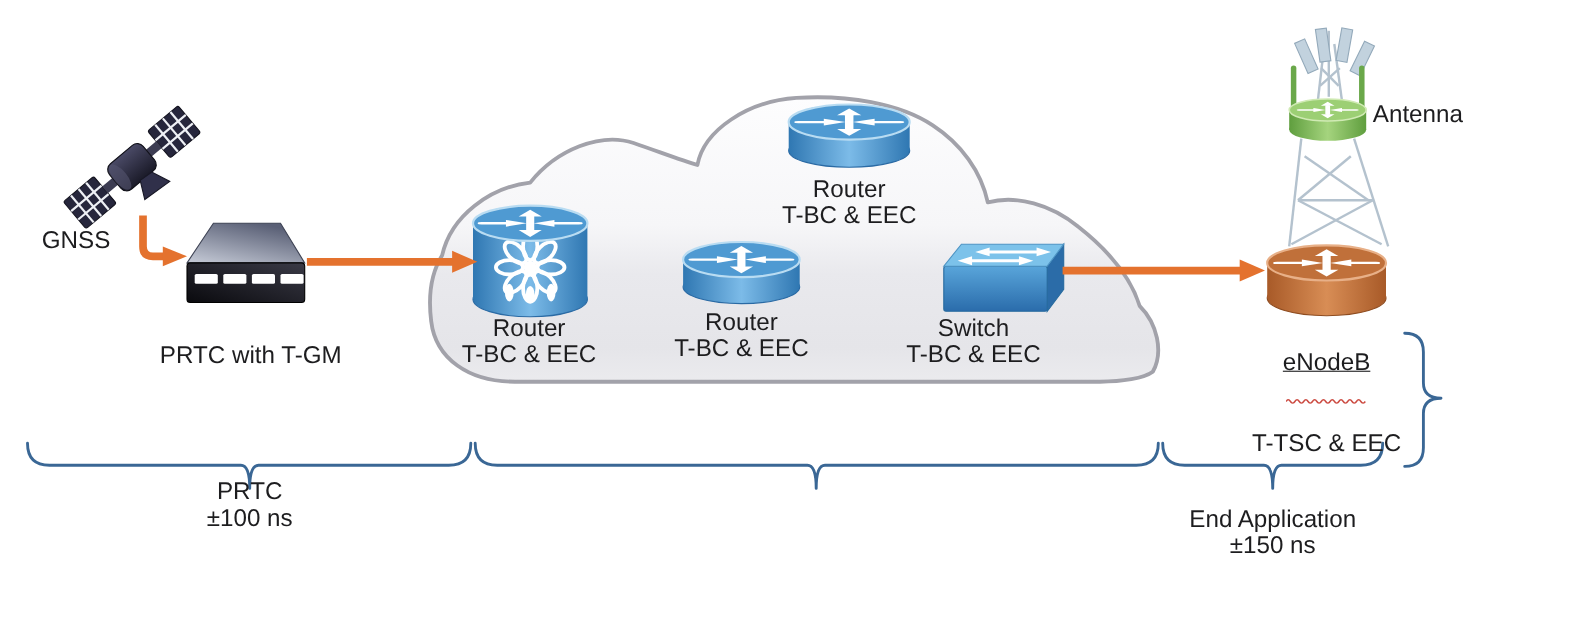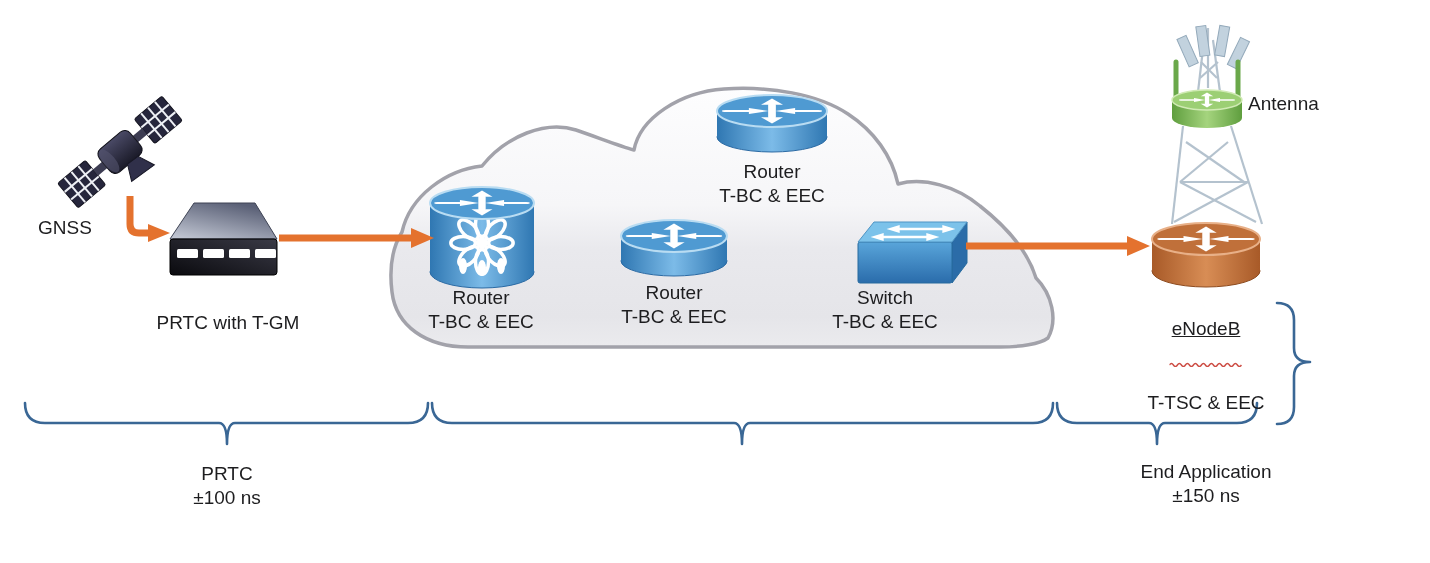--- a/index.html
+++ b/index.html
@@ -1,19 +1,19 @@
 <!DOCTYPE html>
 <html><head>
 <meta charset="utf-8">
 <style>
   html,body{margin:0;padding:0;background:#ffffff;}
   #stage{position:relative;width:1430px;height:563px;background:#ffffff;overflow:hidden;
          font-family:"Liberation Sans", sans-serif;color:#1d1d1f;}
   #gfx{position:absolute;left:0;top:0;width:1430px;height:563px;}
-  .lbl{position:absolute;font-size:19px;line-height:24px;text-align:center;
+  .lbl{position:absolute;font-size:22px;line-height:24px;text-align:center;
        white-space:pre-line;transform:translateX(-50%);color:#1d1d1f;}
   .lbl.left{transform:none;text-align:left;}
   .lbl .l1,.lbl .l2{display:block;}
   .lbl .underlined{text-decoration:underline;text-decoration-thickness:1px;}
   .squiggle{display:block;margin:-3px auto 0 auto;}
 </style>
 </head>
 <body>
 
 <div id="stage">
@@ -220,39 +220,39 @@
     </g>
 
     <g stroke="#3a6795" stroke-width="2.6" fill="none" stroke-linecap="round" stroke-linejoin="round">
       <path d="M 25 403 Q 25 423 45 423 L 219 423 Q 227 423 227 444 Q 227 423 235 423 L 408 423 Q 428 423 428 403"></path>
       <path d="M 432 403 Q 432 423 452 423 L 734 423 Q 742 423 742 444 Q 742 423 750 423 L 1033 423 Q 1053 423 1053 403"></path>
       <path d="M 1057 403 Q 1057 423 1077 423 L 1149 423 Q 1157 423 1157 444 Q 1157 423 1165 423 L 1237 423 Q 1257 423 1257 403"></path>
       <path d="M 1277 303 Q 1294 303 1294 320 L 1294 348 Q 1294 362 1310 362 Q 1294 362 1294 376 L 1294 407 Q 1294 424 1277 424"></path>
     </g>
   </svg>
 
-  <div class="lbl left" style="left:38px;top:216px">GNSS</div>
+  <div class="lbl left" style="left:38px;top:206px">GNSS</div>
   <div class="lbl" style="left:228px;top:311px">PRTC with T-GM</div>
   <div class="lbl" style="left:481px;top:286px">Router
 T-BC &amp; EEC</div>
   <div class="lbl" style="left:674px;top:281px">Router
 T-BC &amp; EEC</div>
   <div class="lbl" style="left:772px;top:160px">Router
 T-BC &amp; EEC</div>
   <div class="lbl" style="left:885px;top:286px">Switch
 T-BC &amp; EEC</div>
 
   <div class="lbl" style="left:1206px;top:293px">
     <span class="l1 underlined">eNodeB</span>
     <svg class="squiggle" width="74" height="5" viewBox="0 0 74 5">
       <path d="M0 3 Q2 0 4 3 T8 3 T12 3 T16 3 T20 3 T24 3 T28 3 T32 3 T36 3 T40 3 T44 3 T48 3 T52 3 T56 3 T60 3 T64 3 T68 3 T72 3" fill="none" stroke="#cc4b42" stroke-width="1.4"></path>
     </svg>
     <span class="l2">T-TSC &amp; EEC</span>
   </div>
 
   <div class="lbl left" style="left:1248px;top:92px">Antenna</div>
 
-  <div class="lbl" style="left:227px;top:462px">PRTC
+  <div class="lbl" style="left:227px;top:435px">PRTC
 ±100 ns</div>
-  <div class="lbl" style="left:1206px;top:460px">End Application
+  <div class="lbl" style="left:1157px;top:460px">End Application
 ±150 ns</div>
 
 </div>
 
 </body></html>

